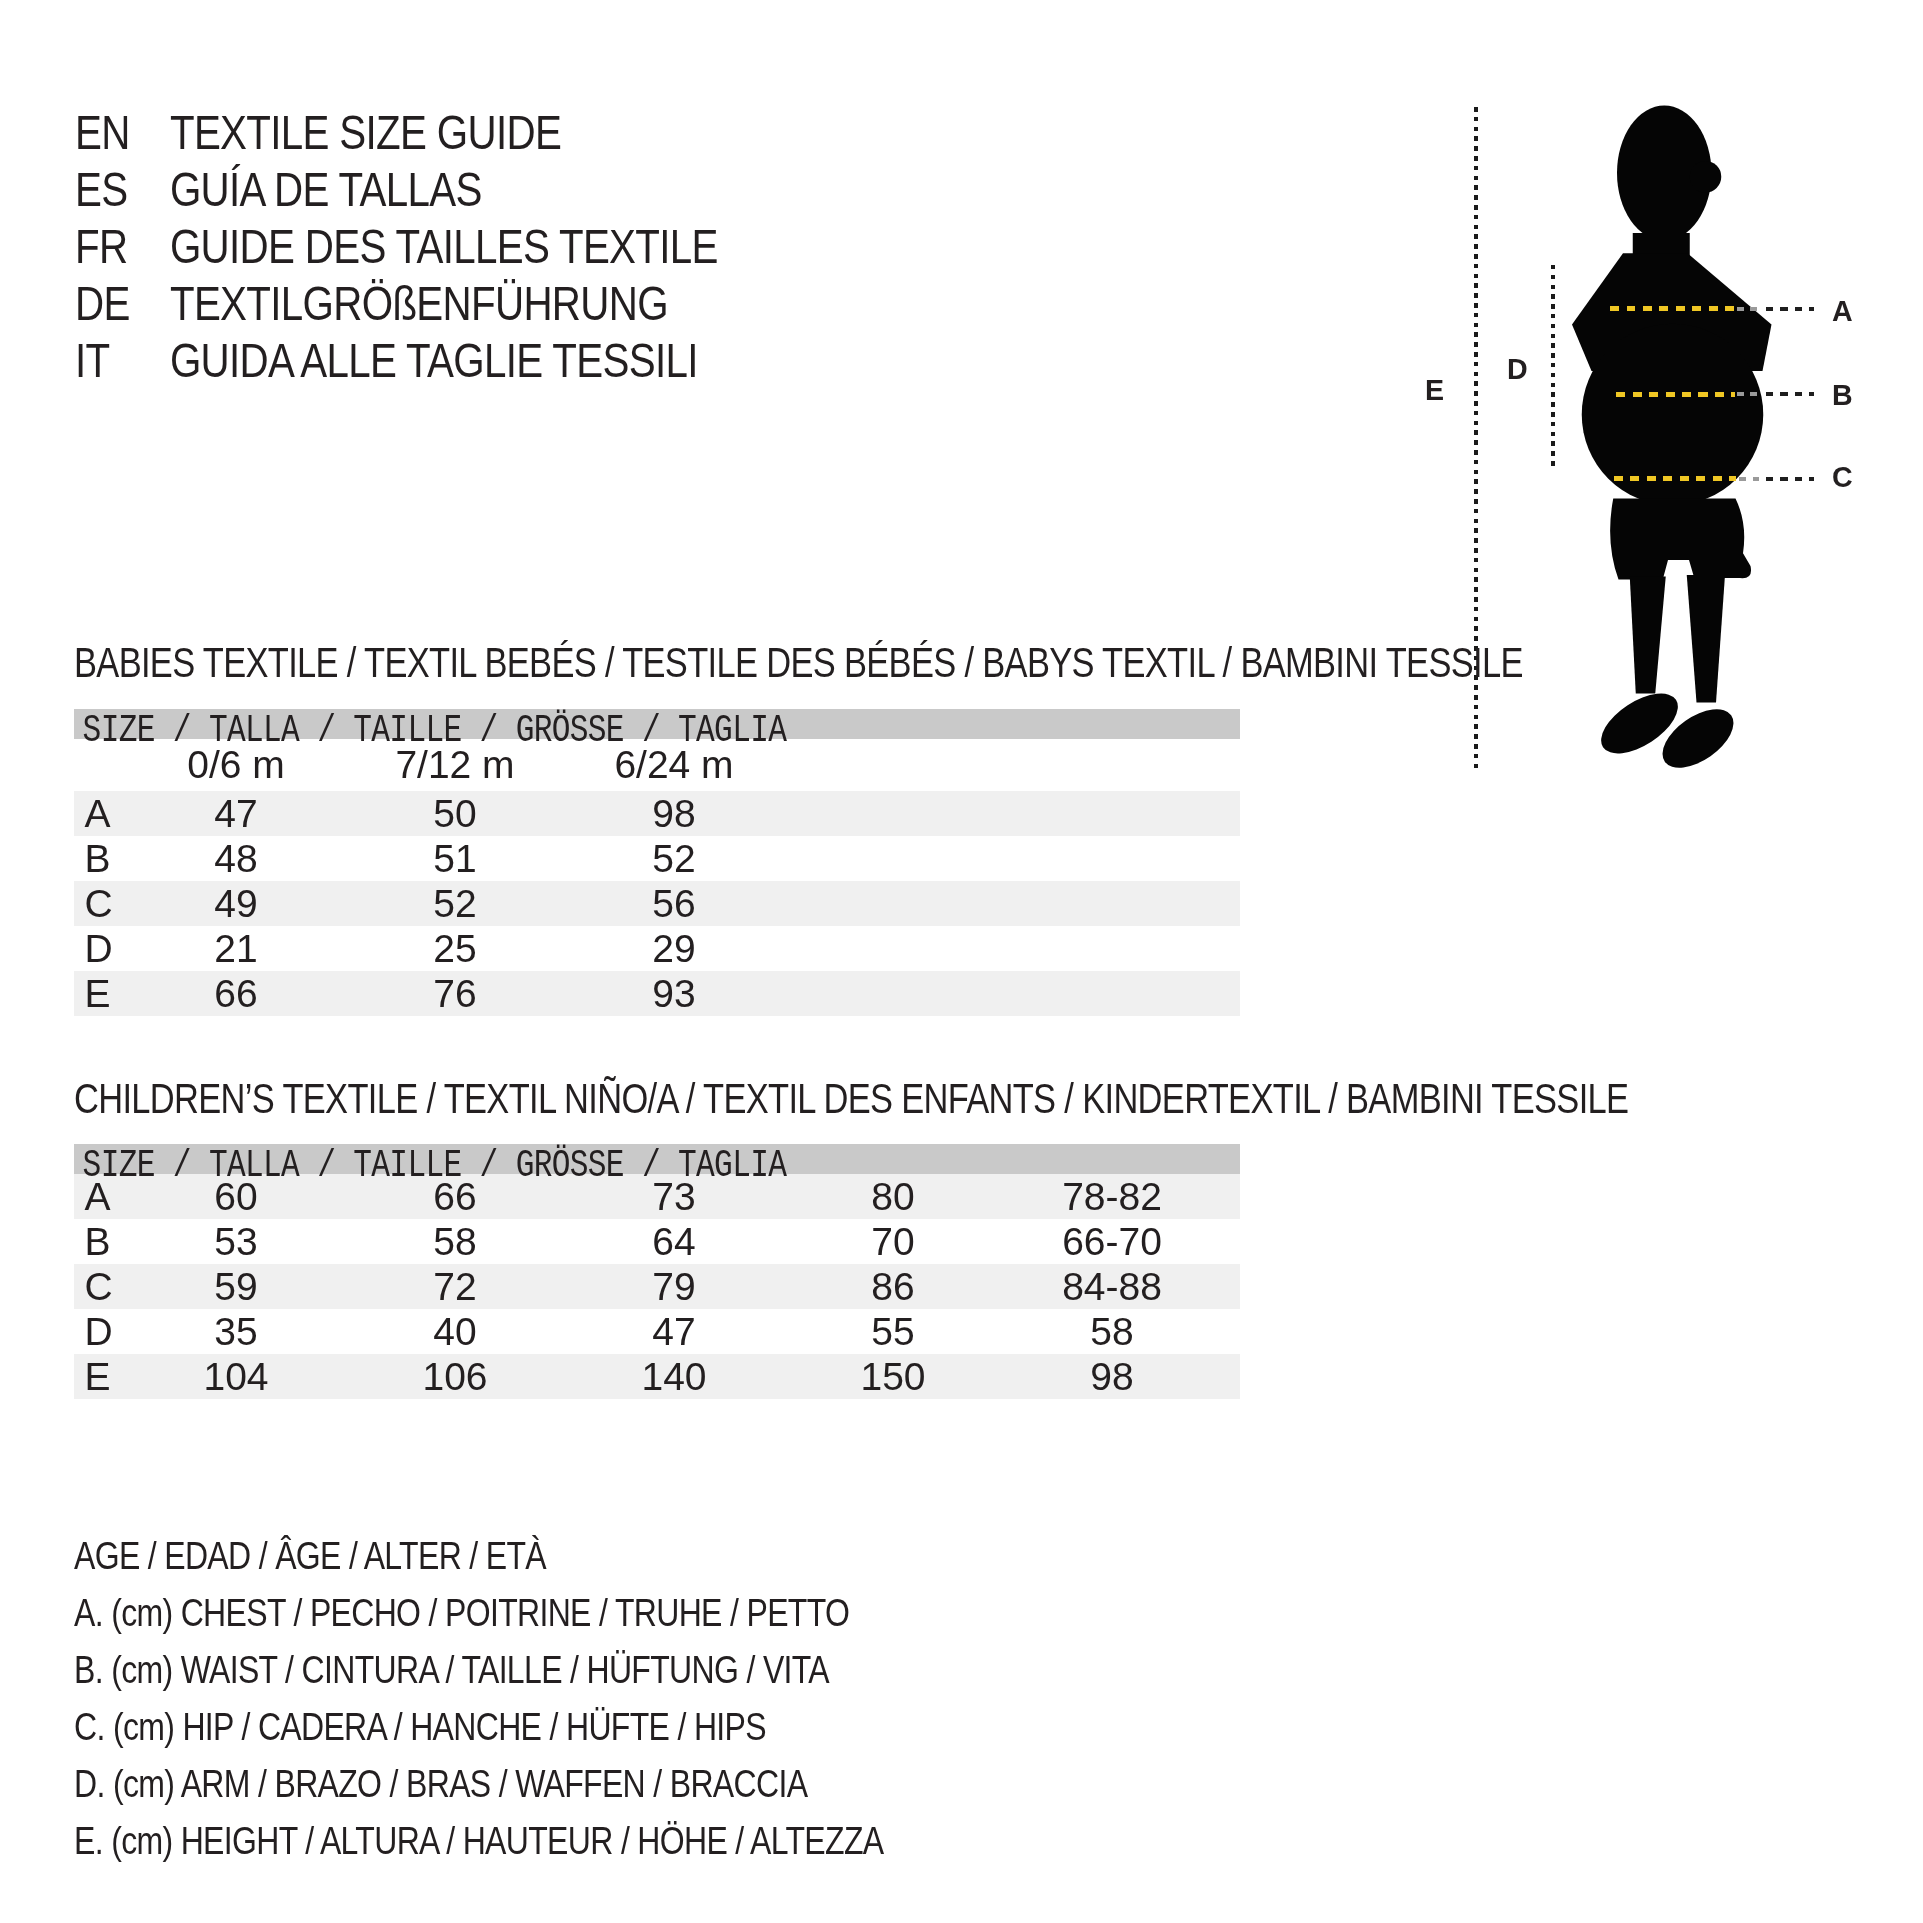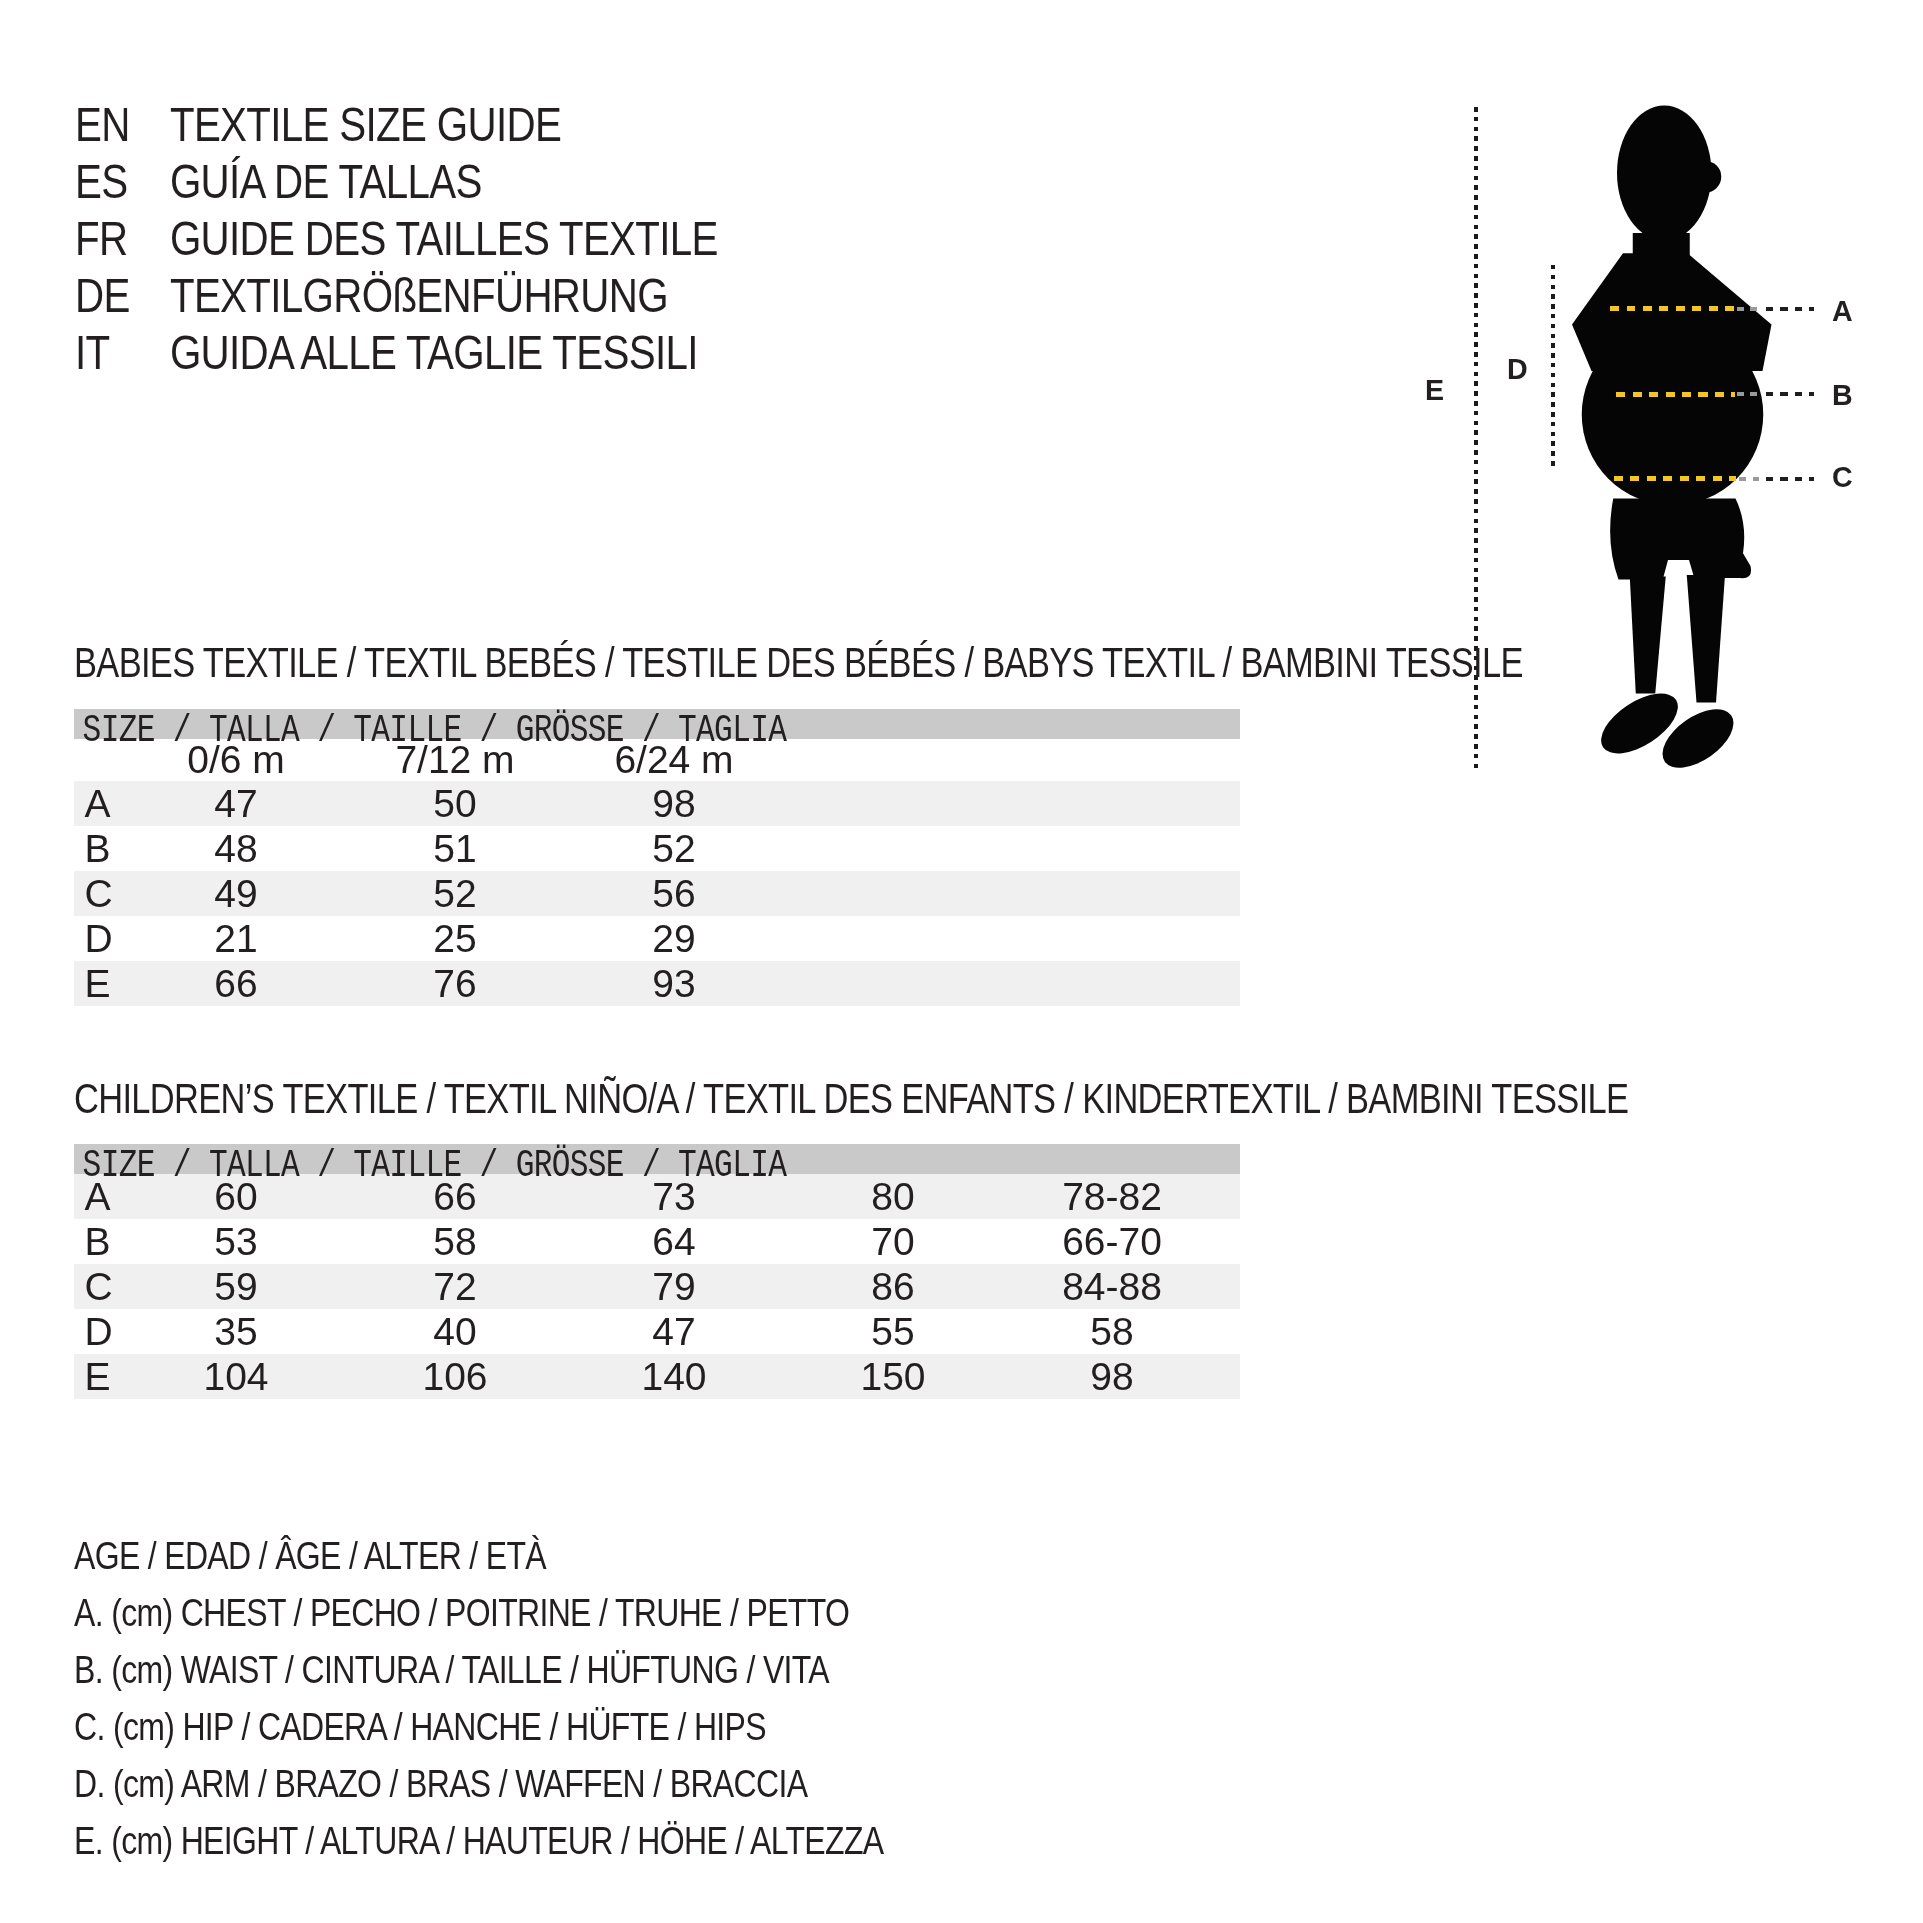--- a/index.html
+++ b/index.html
@@ -2,38 +2,38 @@
 <html style="--text: #231f20; --band: #c9c9c9; --stripe: #f0f0f0; --accent: #f0c724; --silhouette: #050505;font-size:12px"><head>
 <meta charset="utf-8">
 <title>Textile Size Guide</title>
 <style>
   html,body{margin:0;padding:0;background:#ffffff;}
   .canvas{
     position:relative;width:1924px;height:1924px;background:#fff;overflow:hidden;
     font-family:"Liberation Sans","DejaVu Sans",sans-serif;color:var(--text,#231f20);
   }
   
-  .lang-block{position:absolute;left:75px;top:96px;}
+  .lang-block{position:absolute;left:75px;top:104px;}
   .lang-row{height:57px;display:flex;align-items:center;font-size:48px;letter-spacing:-0.8px;
             transform:scaleX(.84);transform-origin:0 50%;white-space:nowrap;}
   .lang-code{width:113px;flex:0 0 auto;}
   
   .section-heading{position:absolute;left:74px;font-size:42px;letter-spacing:-0.8px;line-height:45px;
                    transform:scaleX(.82);transform-origin:0 50%;white-space:nowrap;}
   .heading-babies{top:640px;}
   .heading-children{top:1076px;}
   
   .size-table{position:absolute;left:74px;width:1166px;}
   .table-babies{top:709px;}
   .table-children{top:1144px;}
   .size-band{height:30px;background:var(--band,#c9c9c9);display:flex;align-items:flex-start;font-family:Liberation Mono, monospace;}
   .size-band span{font-size:38px;letter-spacing:-0.8px;padding-left:10.5px;white-space:nowrap;
                   transform:scaleX(.82);transform-origin:0 50%;}
   .thead-row,.trow{display:flex;align-items:center;font-size:39px;}
-  .thead-row{height:42px;}
+  .thead-row{height:52px;}
   .trow{height:45px;}
   .trow.stripe{background:var(--stripe,#f0f0f0);}
   .cell-label{width:42px;padding-left:10.5px;flex:0 0 auto;}
   .cell{width:219px;flex:0 0 auto;text-align:center;}
   
   .legend{position:absolute;left:74px;top:1518px;margin-top:9px;}
   .legend-row{height:57px;display:flex;align-items:center;font-size:39px;letter-spacing:-0.8px;
               transform:scaleX(.82);transform-origin:0 50%;white-space:nowrap;}
   
   .vline{position:absolute;width:3.8px;

